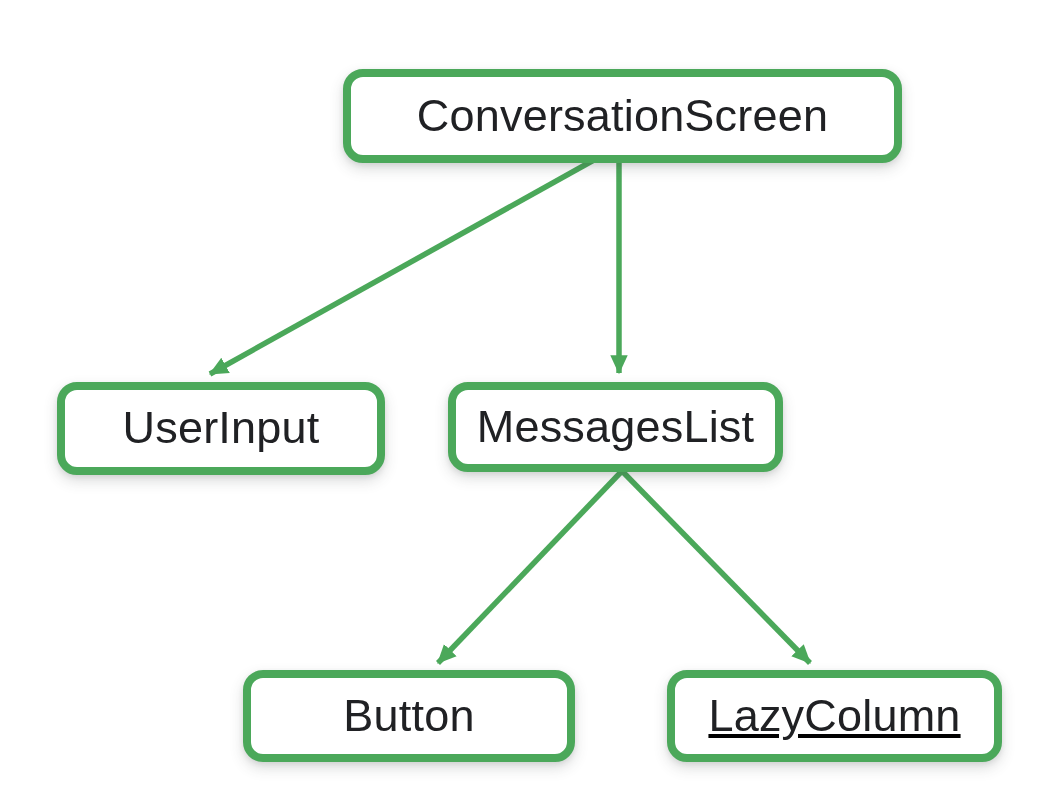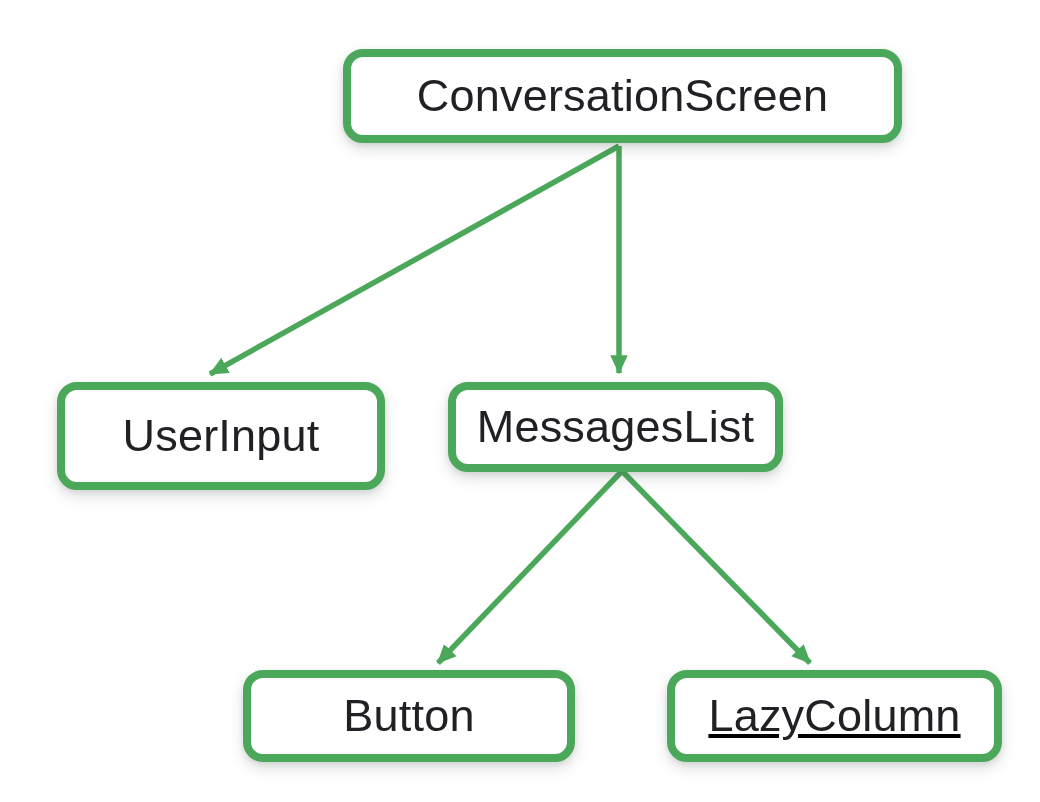--- a/index.html
+++ b/index.html
@@ -44,22 +44,22 @@
   }
   .node-label {
     color: var(--text-color, #202124);
     font-size: 45px;
     font-weight: 400;
     letter-spacing: 0.2px;
     white-space: nowrap;
     line-height: 1;
     padding-bottom: 2px;
   }
-  .n-conversation { left: 343px; top: 49px;  width: 559px; height: 94px; }
-  .n-userinput    { left: 57px;  top: 382px; width: 328px; height: 108px; }
+  .n-conversation { left: 343px; top: 69px;  width: 559px; height: 94px; }
+  .n-userinput    { left: 57px;  top: 382px; width: 328px; height: 93px; }
   .n-messageslist { left: 448px; top: 382px; width: 335px; height: 90px; }
   .n-button       { left: 243px; top: 670px; width: 332px; height: 92px; }
   .n-lazycolumn   { left: 667px; top: 670px; width: 335px; height: 92px; text-decoration: underline; }
 </style>
 </head>
 <body>
 
 <div class="canvas">
 
   <svg class="edges" viewBox="0 0 1040 802" xmlns="http://www.w3.org/2000/svg">

